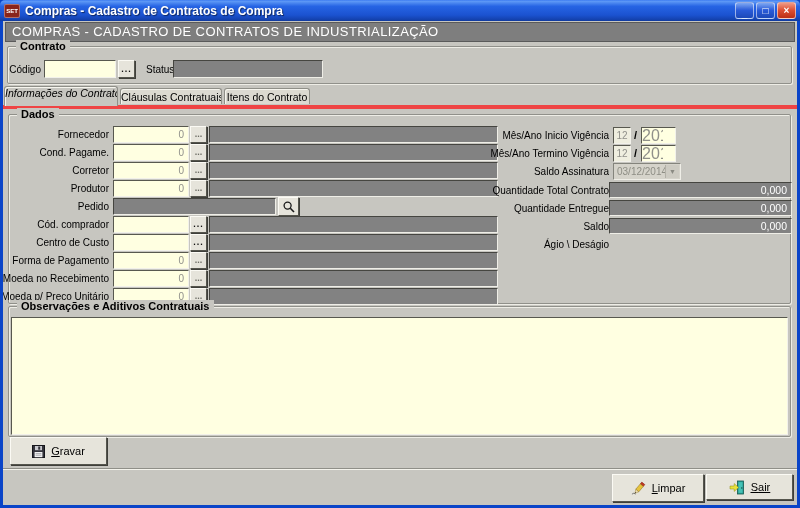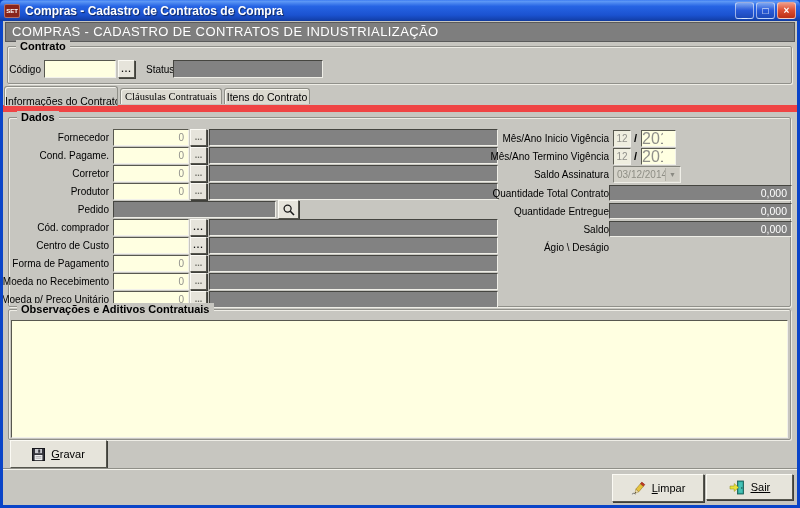--- a/index.html
+++ b/index.html
@@ -83,22 +83,22 @@
   .c-browse { position:absolute; left:110px; top:13px; width:17px; height:18px; background:#E6E4DB;
     border:1px solid; border-color:#FBFAF4 #55554D #55554D #FBFAF4; box-shadow:1px 1px 0 #3F3F3A;
     font-size:9px; font-weight:bold; line-height:8px; text-align:center; color:#121212; letter-spacing:1px; }
   .s-label { position:absolute; left:138px; top:17px; font-size:10px; }
   .s-field { position:absolute; left:165px; top:13px; width:150px; height:18px; }
 
   
   .tab { position:absolute; height:16px; top:67px; background:#DCDAD1; border:1px solid #8F8F88;
     border-bottom:none; border-radius:3px 3px 0 0; box-shadow:inset 1px 1px 0 #F6F5EE;
     text-align:center; font-size:10.5px; padding-top:2px; white-space:nowrap; overflow:hidden; cursor:default; }
-  .tab.active { top:65px; height:20px; background:#C7C6C0; z-index:3; padding-top:8px; }
-  .tabpage { position:absolute; left:0; top:84px; width:794px; height:364px; border-top:7px solid #ef4444; }
+  .tab.active { top:65px; height:20px; background:#C7C6C0; z-index:3; padding-top:0;font-style:italic; }
+  .tabpage { position:absolute; left:0; top:84px; width:794px; height:364px; border-top:4px solid #ef4444; }
 
   
   .pbtn { position:absolute; background:#E6E4DB; border:1px solid; border-color:#FBFAF4 #55554D #55554D #FBFAF4;
     box-shadow:1px 1px 0 #3F3F3A; display:flex; align-items:center; justify-content:center; gap:6px;
     font-size:11px; color:#000; cursor:default; }
   .pbtn u { text-decoration:underline; }
 
   .separator { position:absolute; left:0; top:447px; width:794px; height:0;
     border-top:1px solid #8F8F88; border-bottom:1px solid #F4F3EC; }
   .bottom-panel { position:absolute; left:0; top:449px; width:794px; height:35px; background:#C7C6C0; }
@@ -134,21 +134,21 @@
     <div class="group" style="left:4px; top:25px; width:785px; height:38px;">
       <span class="glabel">Contrato</span>
       <span class="c-label">Código</span>
       <input class="c-input sunkenY" value="" style="">
       <button class="c-browse">...</button>
       <span class="s-label">Status</span>
       <div class="s-field sunkenG"></div>
     </div>
 
     <div class="tab active" style="left:1px; width:114px;">Informações do Contrato</div>
-    <div class="tab" style="left:117px; width:102px;font-family:Liberation Serif, serif;">Cláusulas Contratuais</div>
+    <div class="tab" style="left:117px; width:102px;">Cláusulas Contratuais</div>
     <div class="tab" style="left:221px; width:86px;">Itens do Contrato</div>
 
     <div class="tabpage">
 
       <div class="group" style="left:5px; top:5px; width:783px; height:190px;">
         <span class="glabel">Dados</span>
 
         <div class="lrow" style="top:11px;">
           <span class="flabel">Fornecedor</span>
           <input class="code sunkenY" value="0" style="">

